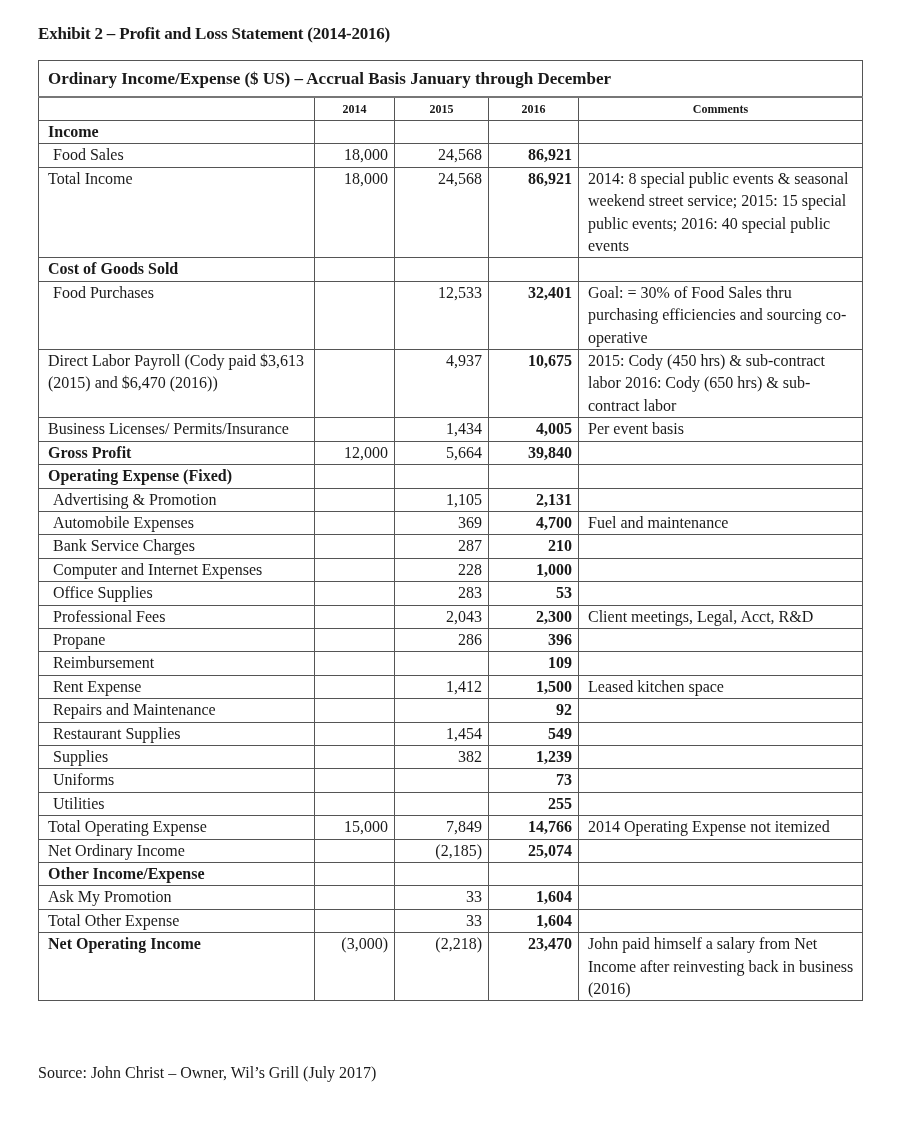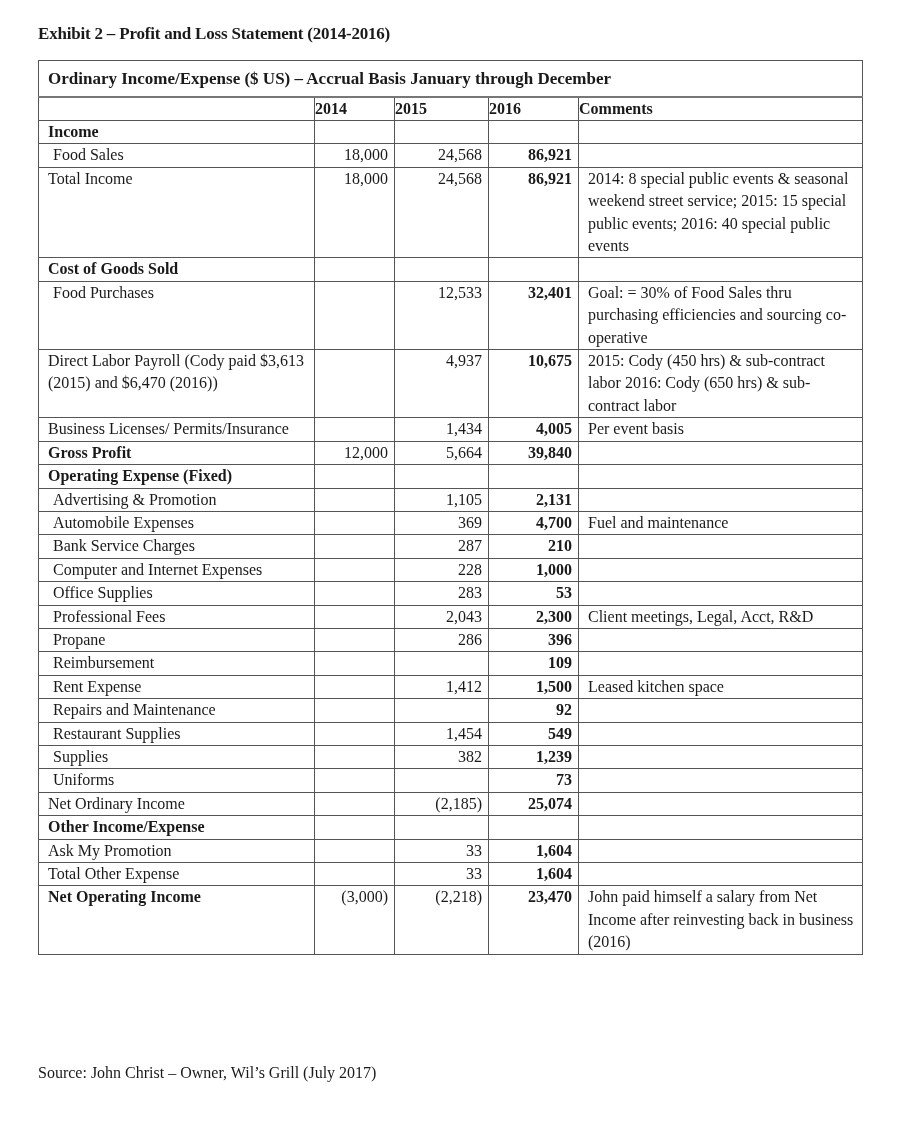--- a/index.html
+++ b/index.html
@@ -45,21 +45,22 @@
     table.pl col.c-y16 { width: 90px; }
     table.pl col.c-com { width: 284px; }
     td.caption {
       font-weight: bold;
       font-size: 17px;
       padding: 7px 9px 6px 9px !important;
       line-height: 22px;
     }
     tr.hdr td {
       font-weight: bold;
-      font-size: 16px;
+      text-align: center;
+      font-size: 12px;
       line-height: 22px;
       padding: 0 !important;
     }
     td.num {
       text-align: right;
       padding: 0 6px 0 4px !important;
     }
     td.y16 { border-left: 1.5px solid #000 !important; font-weight: bold; }
     td.lbl.indent { padding-left: 14px !important; }
     td.lbl.bold { font-weight: bold; }
@@ -244,20 +245,34 @@
         <td class="com"></td>
       </tr>
       <tr>
         <td class="lbl indent">Uniforms</td>
         <td class="num"></td>
         <td class="num"></td>
         <td class="num y16">73</td>
         <td class="com"></td>
       </tr>
       <tr>
+        <td class="lbl indent">Utilities</td>
+        <td class="num"></td>
+        <td class="num"></td>
+        <td class="num y16">255</td>
+        <td class="com"></td>
+      </tr>
+      <tr>
+        <td class="lbl">Total Operating Expense</td>
+        <td class="num">15,000</td>
+        <td class="num">7,849</td>
+        <td class="num y16">14,766</td>
+        <td class="com">2014 Operating Expense not itemized</td>
+      </tr>
+      <tr>
         <td class="lbl">Net Ordinary Income</td>
         <td class="num"></td>
         <td class="num">(2,185)</td>
         <td class="num y16">25,074</td>
         <td class="com"></td>
       </tr>
       <tr>
         <td class="lbl bold">Other Income/Expense</td>
         <td class="num"></td>
         <td class="num"></td>

